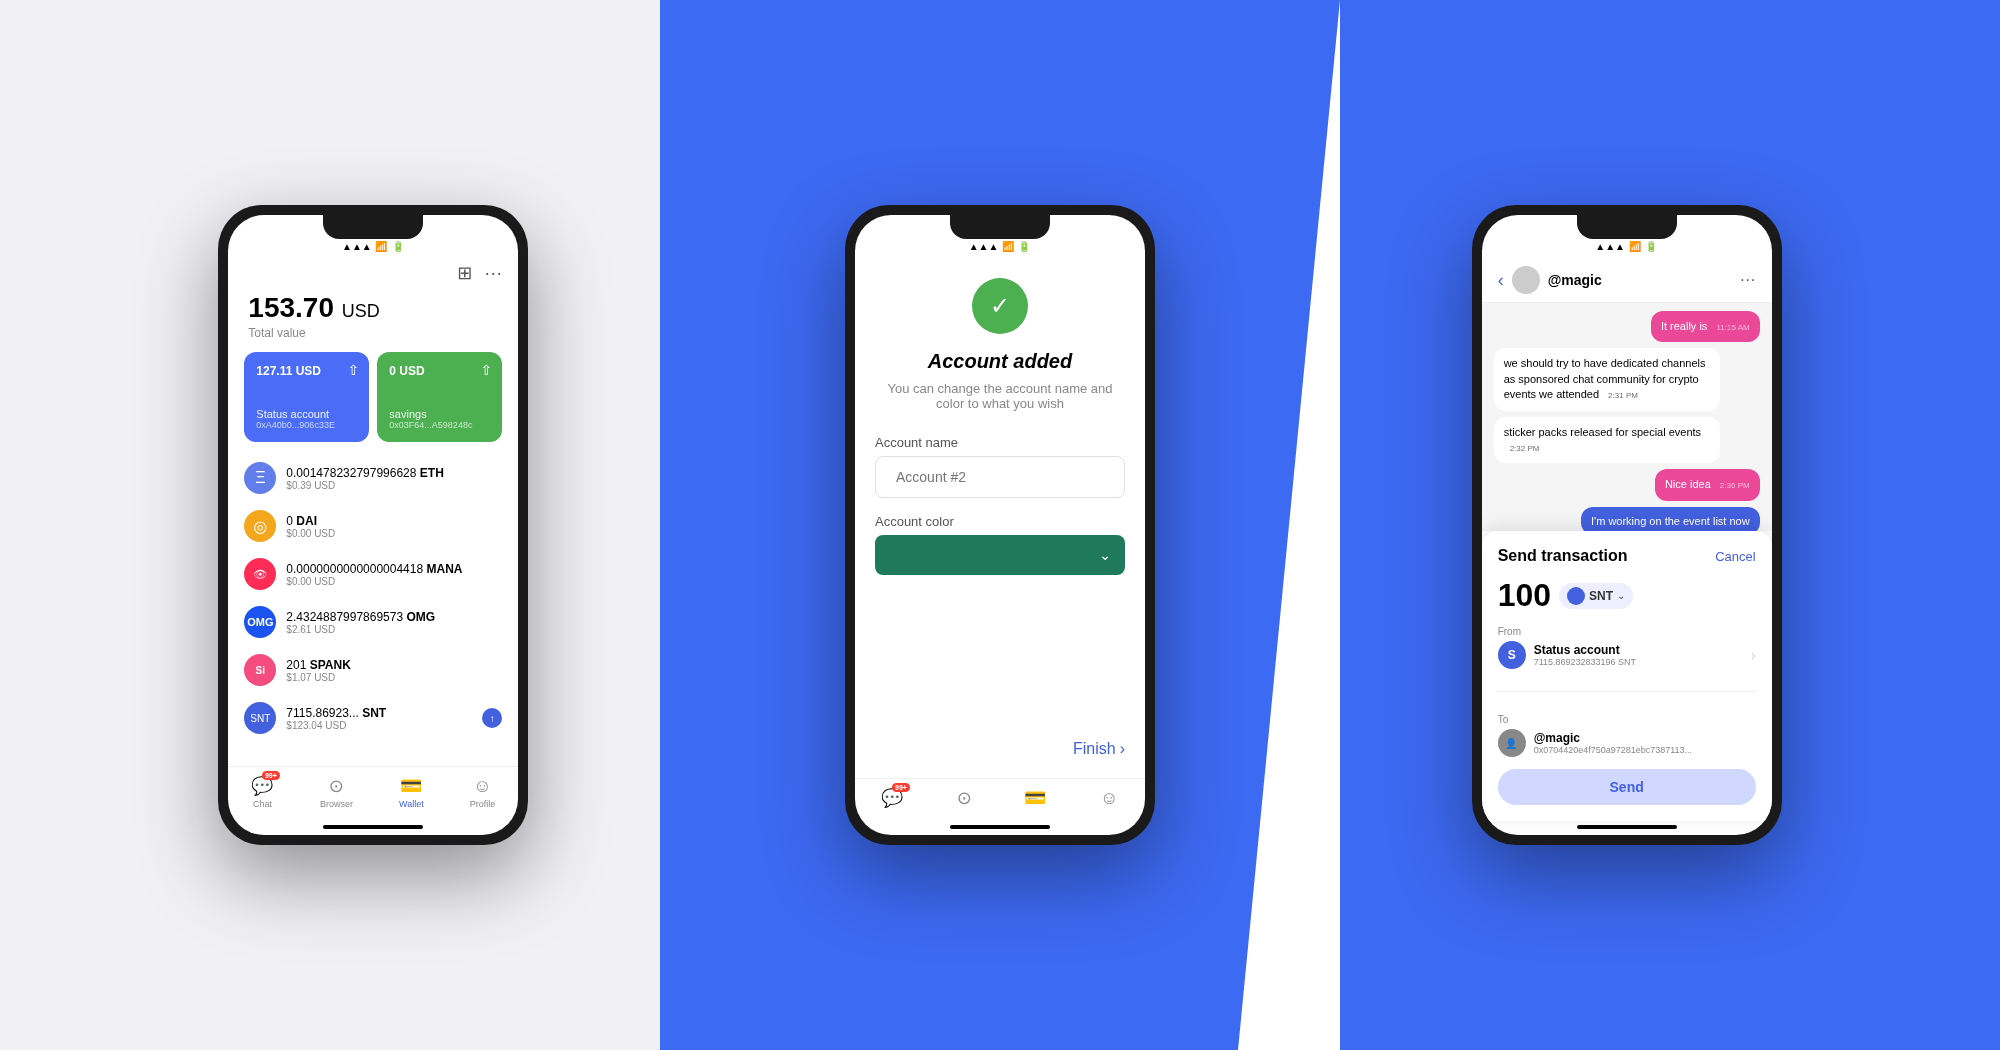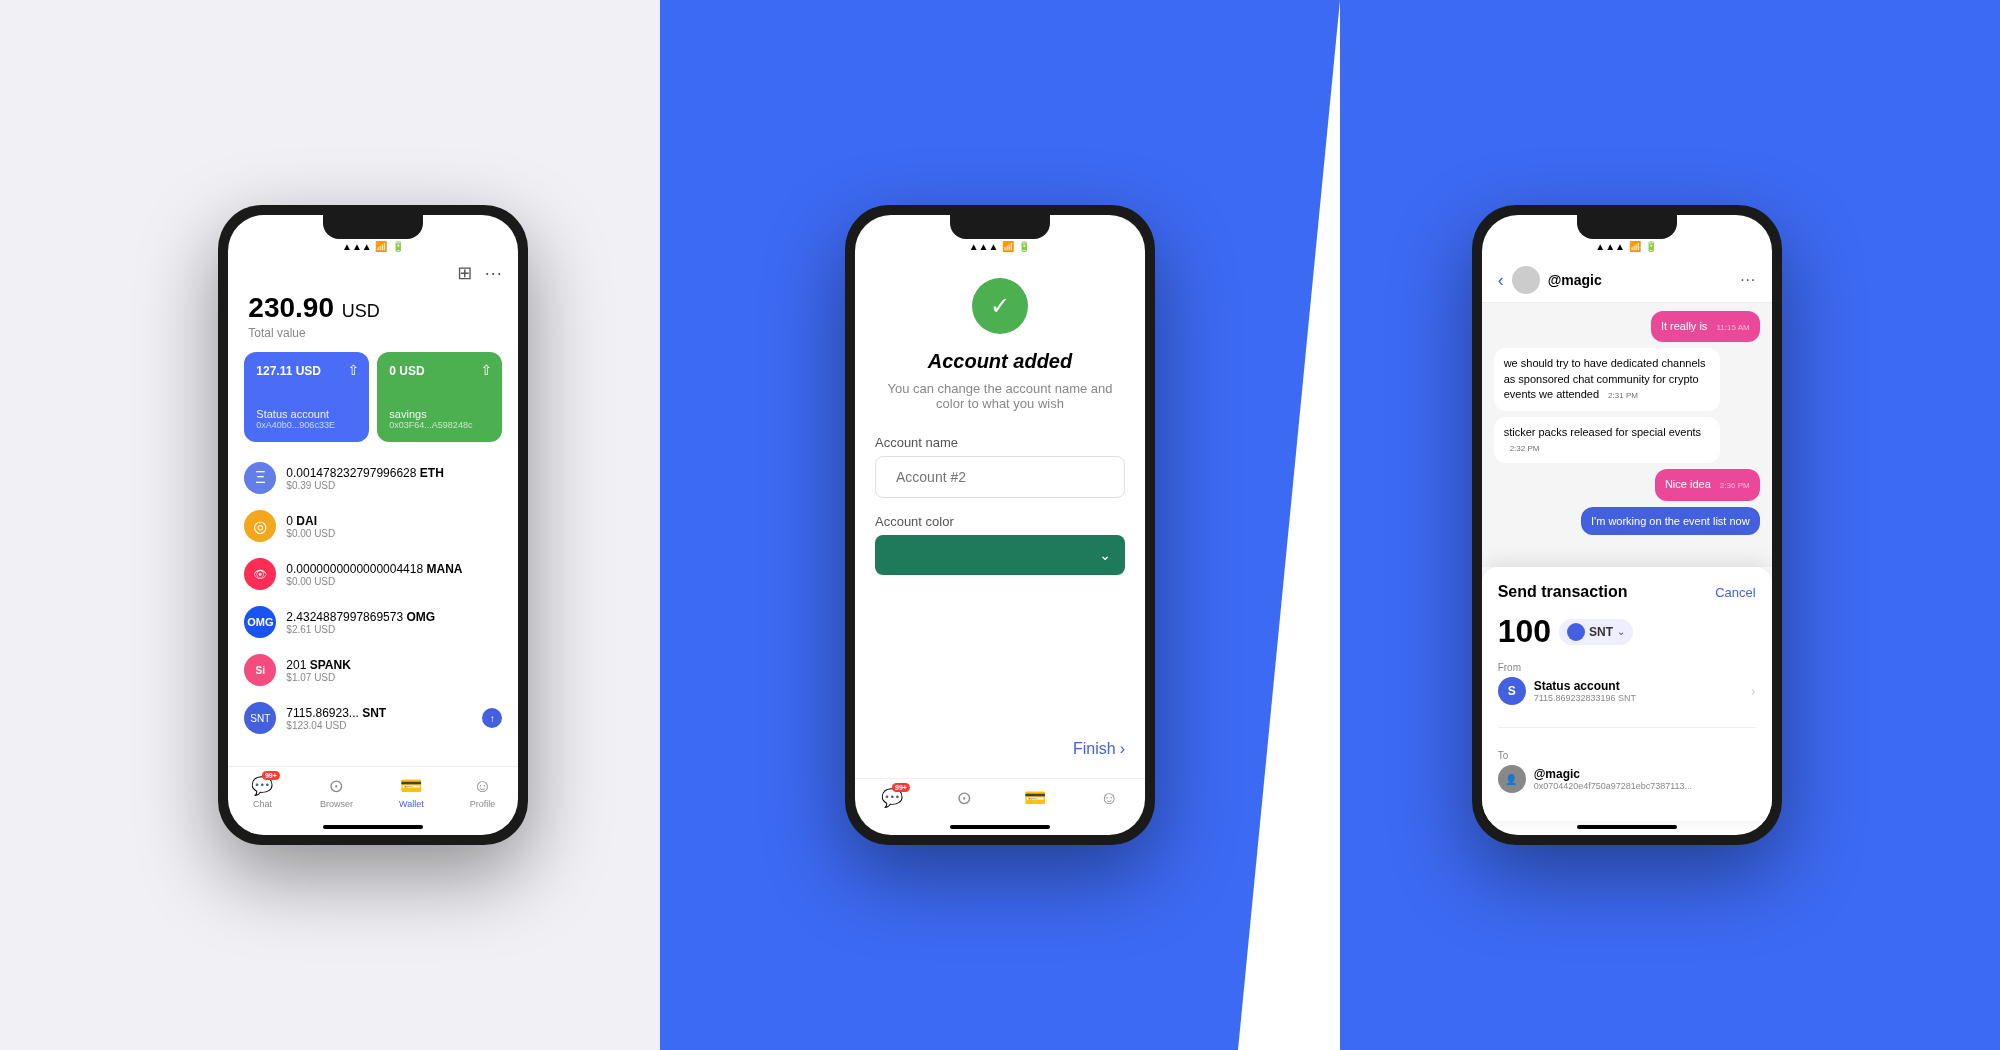--- a/index.html
+++ b/index.html
@@ -483,21 +483,21 @@
         </div>
       </div>
 
       <div class="wallet-header">
         <span class="wallet-header-icon">⊞</span>
         <span class="wallet-header-icon">···</span>
       </div>
 
       <div class="wallet-balance">
         <div class="wallet-balance-amount">
-          <span>230.90</span>
+          <span>153.70</span>
           <span class="wallet-balance-currency">USD</span>
         </div>
         <div class="wallet-balance-label">Total value</div>
       </div>
 
       <div class="wallet-cards">
         <div class="wallet-card wallet-card-blue">
           <div>
             <div class="wallet-card-amount">127.11 USD</div>
             <span class="wallet-card-icon">⇧</span>
@@ -727,19 +727,20 @@
             <div class="txn-account">
               <div class="txn-account-avatar" style="background:#888; font-size:10px;">👤</div>
               <div class="txn-account-info">
                 <div class="txn-account-name">@magic</div>
                 <div class="txn-account-addr">0x0704420e4f750a97281ebc7387113...</div>
               </div>
             </div>
           </div>
         </div>
 
+        <button class="txn-send-btn">Send</button>
       </div>
 
       <div class="home-indicator" style="background:#000;"></div>
     </div>
   </div>
 
 </div>
 
 </body></html>

